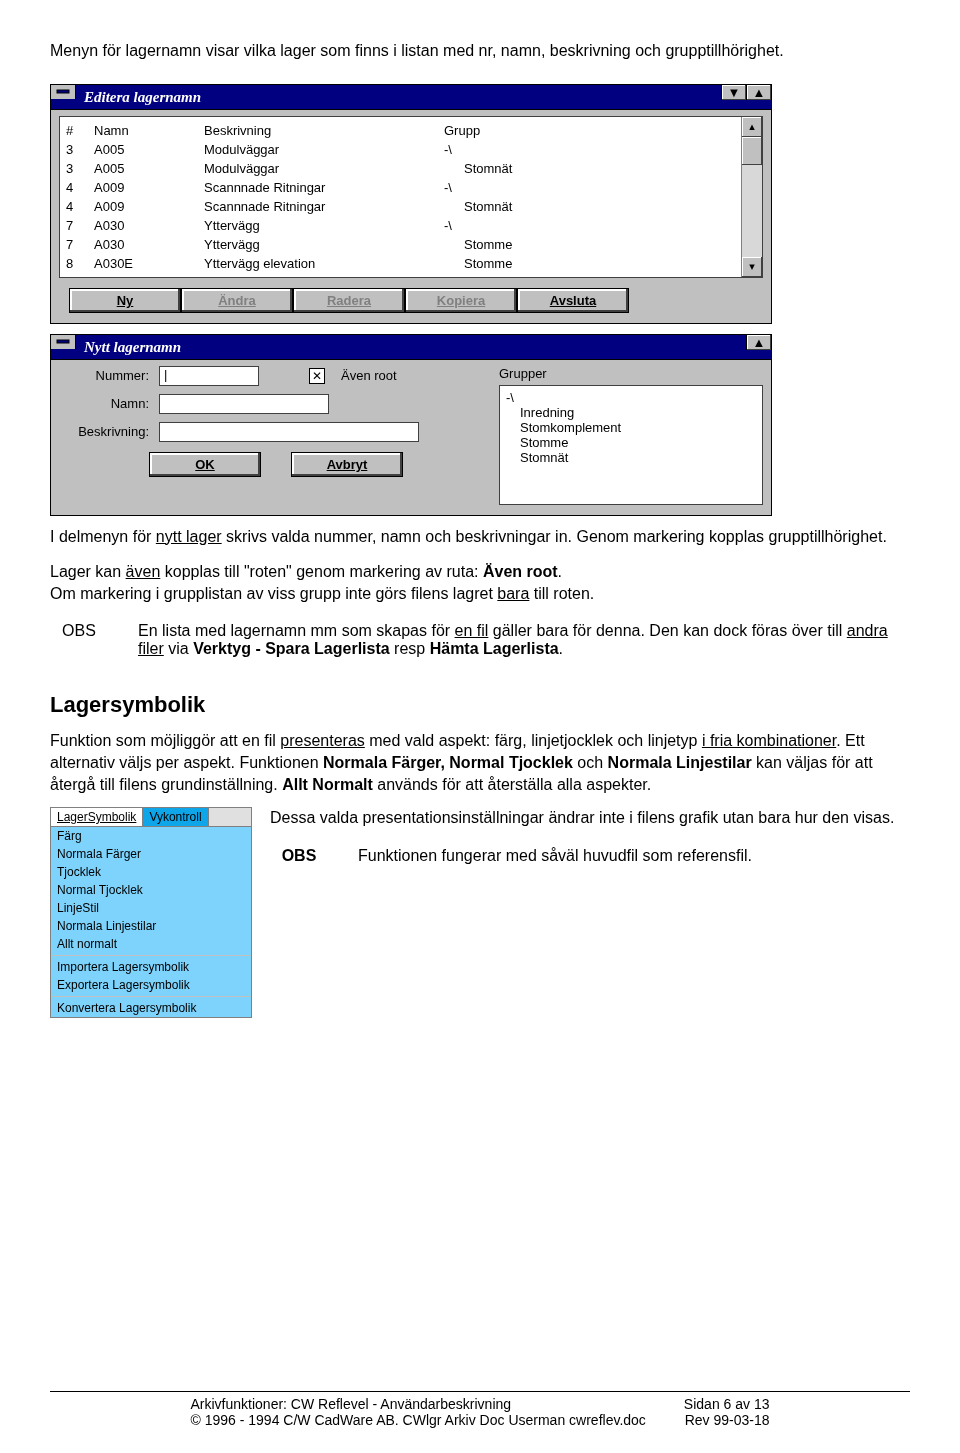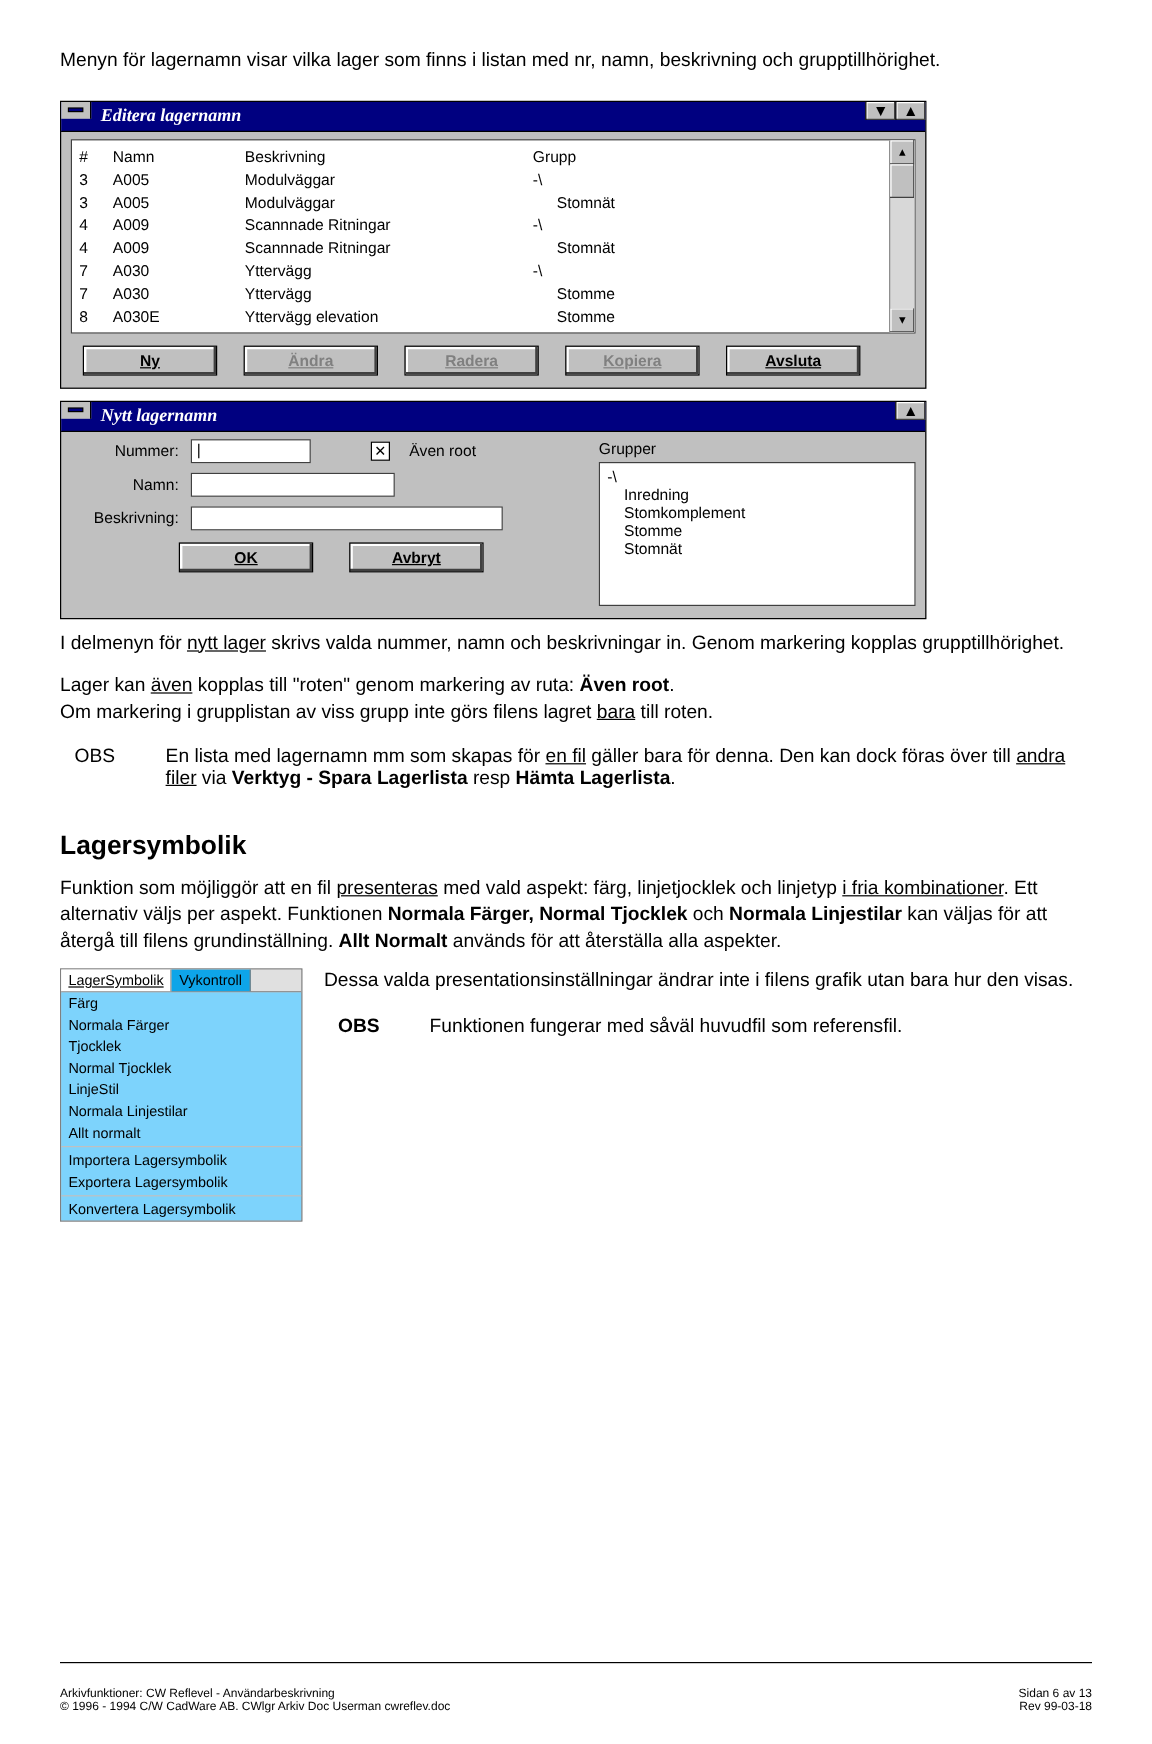--- a/index.html
+++ b/index.html
@@ -84,21 +84,21 @@
     display:flex; align-items:center; justify-content:center;
     font-size:11px;
   }
   .sb-track { flex:1; background:#d8d8d8; position:relative; }
   .sb-thumb {
     position:absolute; left:0; right:0; top:0; height:28px;
     background:#c0c0c0;
     box-shadow: inset -1px -1px 0 #404040, inset 1px 1px 0 #fff;
   }
 
-  .btnrow { display:flex; gap:22px; margin-top:10px; padding:0 10px; }
+  .btnrow { display:flex; margin-top:10px; padding:0 10px; }
   .btn3d {
     background:#c0c0c0;
     padding:4px 20px;
     font-size:13px;
     font-weight:bold;
     border:1px solid #000;
     box-shadow: inset -2px -2px 0 #404040, inset 2px 2px 0 #fff;
     cursor:pointer;
     min-width:70px;
     text-align:center;
@@ -144,23 +144,23 @@
   .menuimg .tab.active { background:#fff; text-decoration: underline;}
   .menuimg .menuitems { background:#7dd3fc; }
   .menuimg .mi { padding:2px 6px; border-bottom:0; }
   .menuimg .sep { border-top:1px solid #c0c0c0; margin:2px 0;}
 
   
   .footer {
     position:absolute;
     left:50px; right:50px; bottom:25px;
     border-top:1px solid #000;
-    padding-top:20px;
-    font-size:10px;
-    display:flex; justify-content:space-between;
+    padding-top:4px;
+    font-size:14px;
+    display:flex; justify-content:center;
   }
 </style>
 </head>
 <body>
 
 <p class="para">Menyn för lagernamn visar vilka lager som finns i listan med nr, namn, beskrivning och grupptillhörighet.</p>
 
 <div class="win">
   <div class="titlebar">
     <div class="sysmenu">

